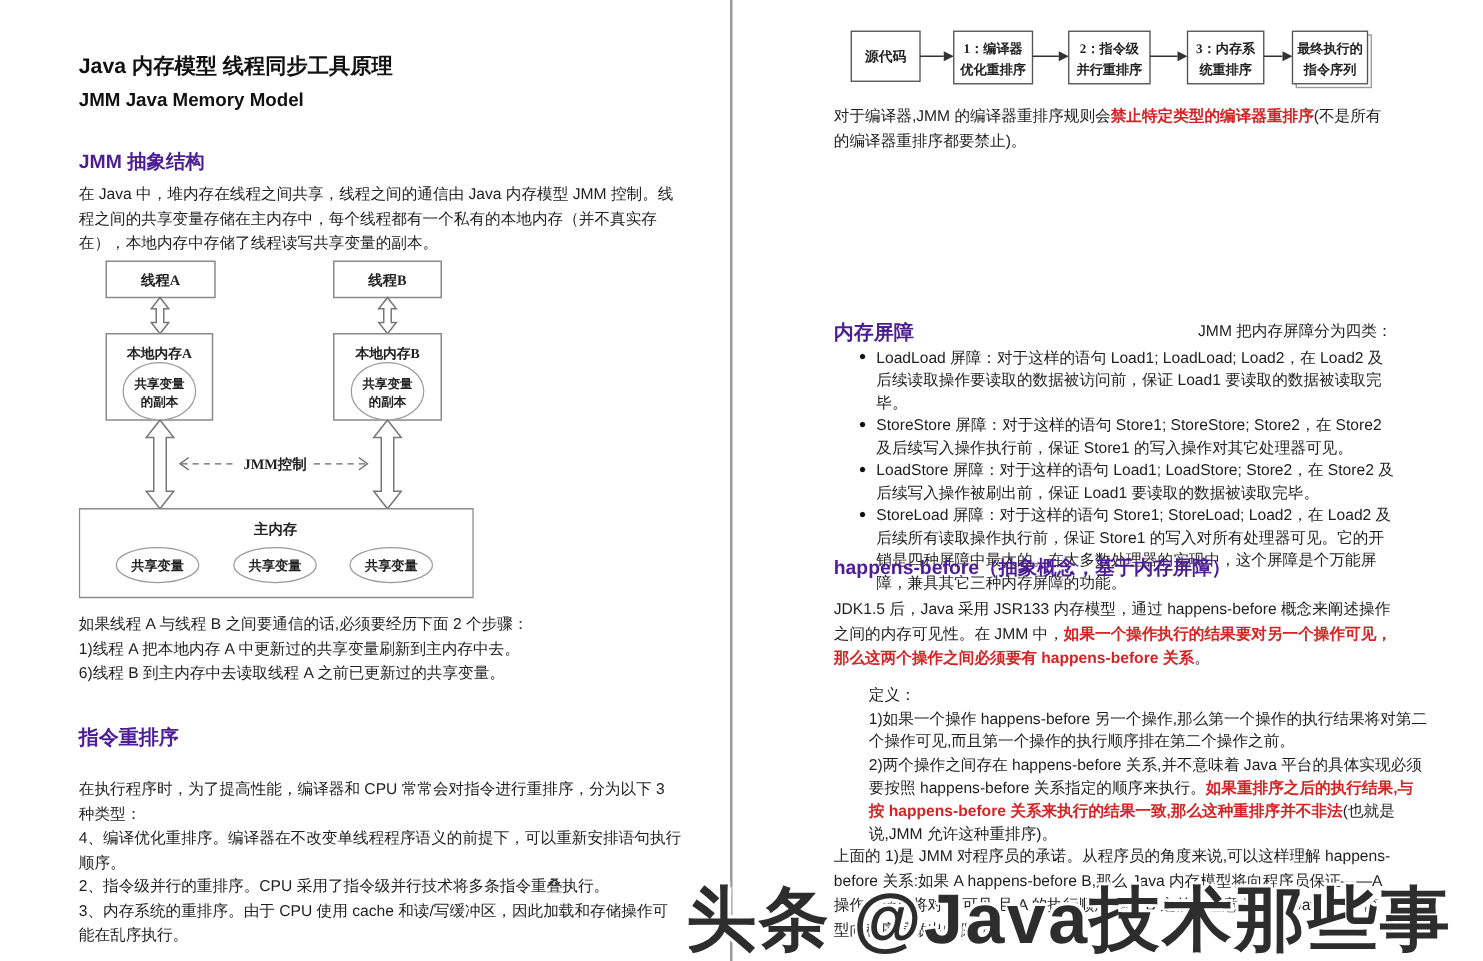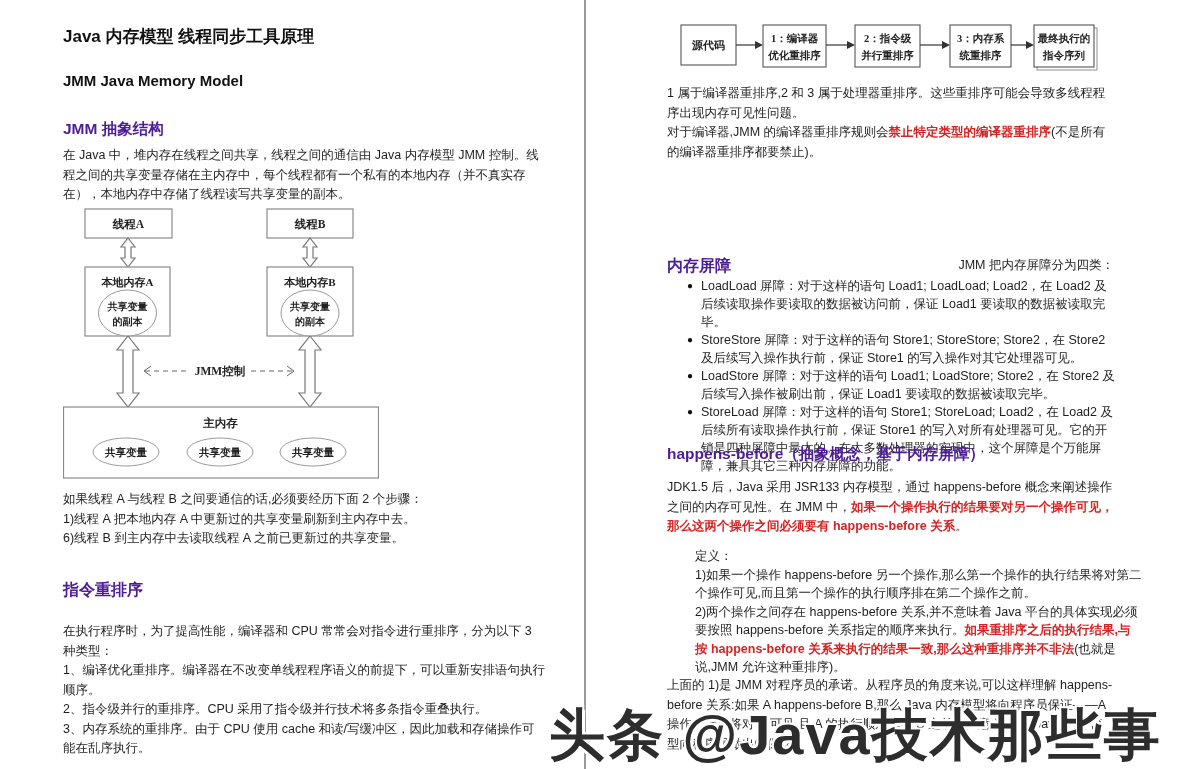--- a/index.html
+++ b/index.html
@@ -9,21 +9,21 @@
     font-family:"Liberation Sans","DejaVu Sans",sans-serif;
     color:#1f1f1f;
   }
   .page { position:absolute; top:0; height:769px; background:#fff; }
   #page-left  { left:13px;  width:571px; }
   #page-right { left:586px; width:600px; }
   .divider { position:absolute; left:584px; top:0; width:2px; height:769px; background:#9a9a9a; }
 
   .abs { position:absolute; }
 
-  .doc-title    { font-size:17px; font-weight:bold; color:#111; }
+  .doc-title    { font-size:17px; font-weight:bold; color:#111;margin-top:16px; }
   .doc-subtitle { font-size:15px; font-weight:bold; color:#111; }
   .h3           { font-size:15.5px; font-weight:bold; color:#4c1d95; }
 
   .body-text { font-size:12.5px; line-height:19.5px; color:#1f1f1f; }
   .body-text p { margin:0; }
 
   .red { color:#d42424; font-weight:bold; }
 
   ul.barrier-list { list-style:none; margin:0; padding:0; font-size:12.5px; line-height:18px; }
   ul.barrier-list li { display:flex; margin:0; }
@@ -108,21 +108,21 @@
   <div class="abs body-text" style="left:50px; top:490px; width:482px;">
     <p>如果线程 A 与线程 B 之间要通信的话,必须要经历下面 2 个步骤：</p>
     <p>1)线程 A 把本地内存 A 中更新过的共享变量刷新到主内存中去。</p>
     <p>6)线程 B 到主内存中去读取线程 A 之前已更新过的共享变量。</p>
   </div>
 
   <div class="abs h3" style="left:50px; top:580px; font-size:16px;">指令重排序</div>
 
   <div class="abs body-text" style="left:50px; top:622px; width:482px;">
     <p>在执行程序时，为了提高性能，编译器和 CPU 常常会对指令进行重排序，分为以下 3 种类型：</p>
-    <p>1、编译优化重排序。编译器在不改变单线程程序语义的前提下，可以重新安排语句执行顺序。</p>
+    <p>4、编译优化重排序。编译器在不改变单线程程序语义的前提下，可以重新安排语句执行顺序。</p>
     <p>2、指令级并行的重排序。CPU 采用了指令级并行技术将多条指令重叠执行。</p>
     <p>3、内存系统的重排序。由于 CPU 使用 cache 和读/写缓冲区，因此加载和存储操作可能在乱序执行。</p>
   </div>
 </div>
 
 <div id="page-right" class="page">
 
   <svg class="abs" style="left:93px; top:18px;" width="420" height="54" viewBox="0 0 420 54">
     <rect class="flow-box" x="2" y="7" width="55" height="40"></rect>
     <text x="29.5" y="31" font-size="11" text-anchor="middle">源代码</text>
@@ -151,21 +151,20 @@
     <line class="flow-line" x1="332" y1="27" x2="347" y2="27"></line>
     <polygon class="flow-head" points="347,23 347,31 355,27"></polygon>
 
     <rect class="flow-box-shadow" x="358" y="10" width="60" height="42"></rect>
     <rect class="flow-box" x="355" y="7" width="60" height="42"></rect>
     <text x="385" y="24" font-size="10.5" text-anchor="middle">最终执行的</text>
     <text x="385" y="41" font-size="10.5" text-anchor="middle">指令序列</text>
   </svg>
 
   <div class="abs body-text" style="left:81px; top:84px; width:447px;">
-    <p>1 属于编译器重排序,2 和 3 属于处理器重排序。这些重排序可能会导致多线程程序出现内存可见性问题。</p>
     <p><span>对于编译器,JMM 的编译器重排序规则会</span><span class="red">禁止特定类型的编译器重排序</span><span>(不是所有的编译器重排序都要禁止)。</span></p>
   </div>
 
   <div class="abs h3" style="left:81px; top:222px; font-size:16px;margin-top:34px;">内存屏障</div>
 
   <div class="abs body-text" style="left:81px; top:256px; width:447px;text-align:right;">JMM 把内存屏障分为四类：</div>
 
   <ul class="barrier-list abs" style="left:81px; top:277px; width:452px;">
     <li>
       <span class="blt">●</span>

